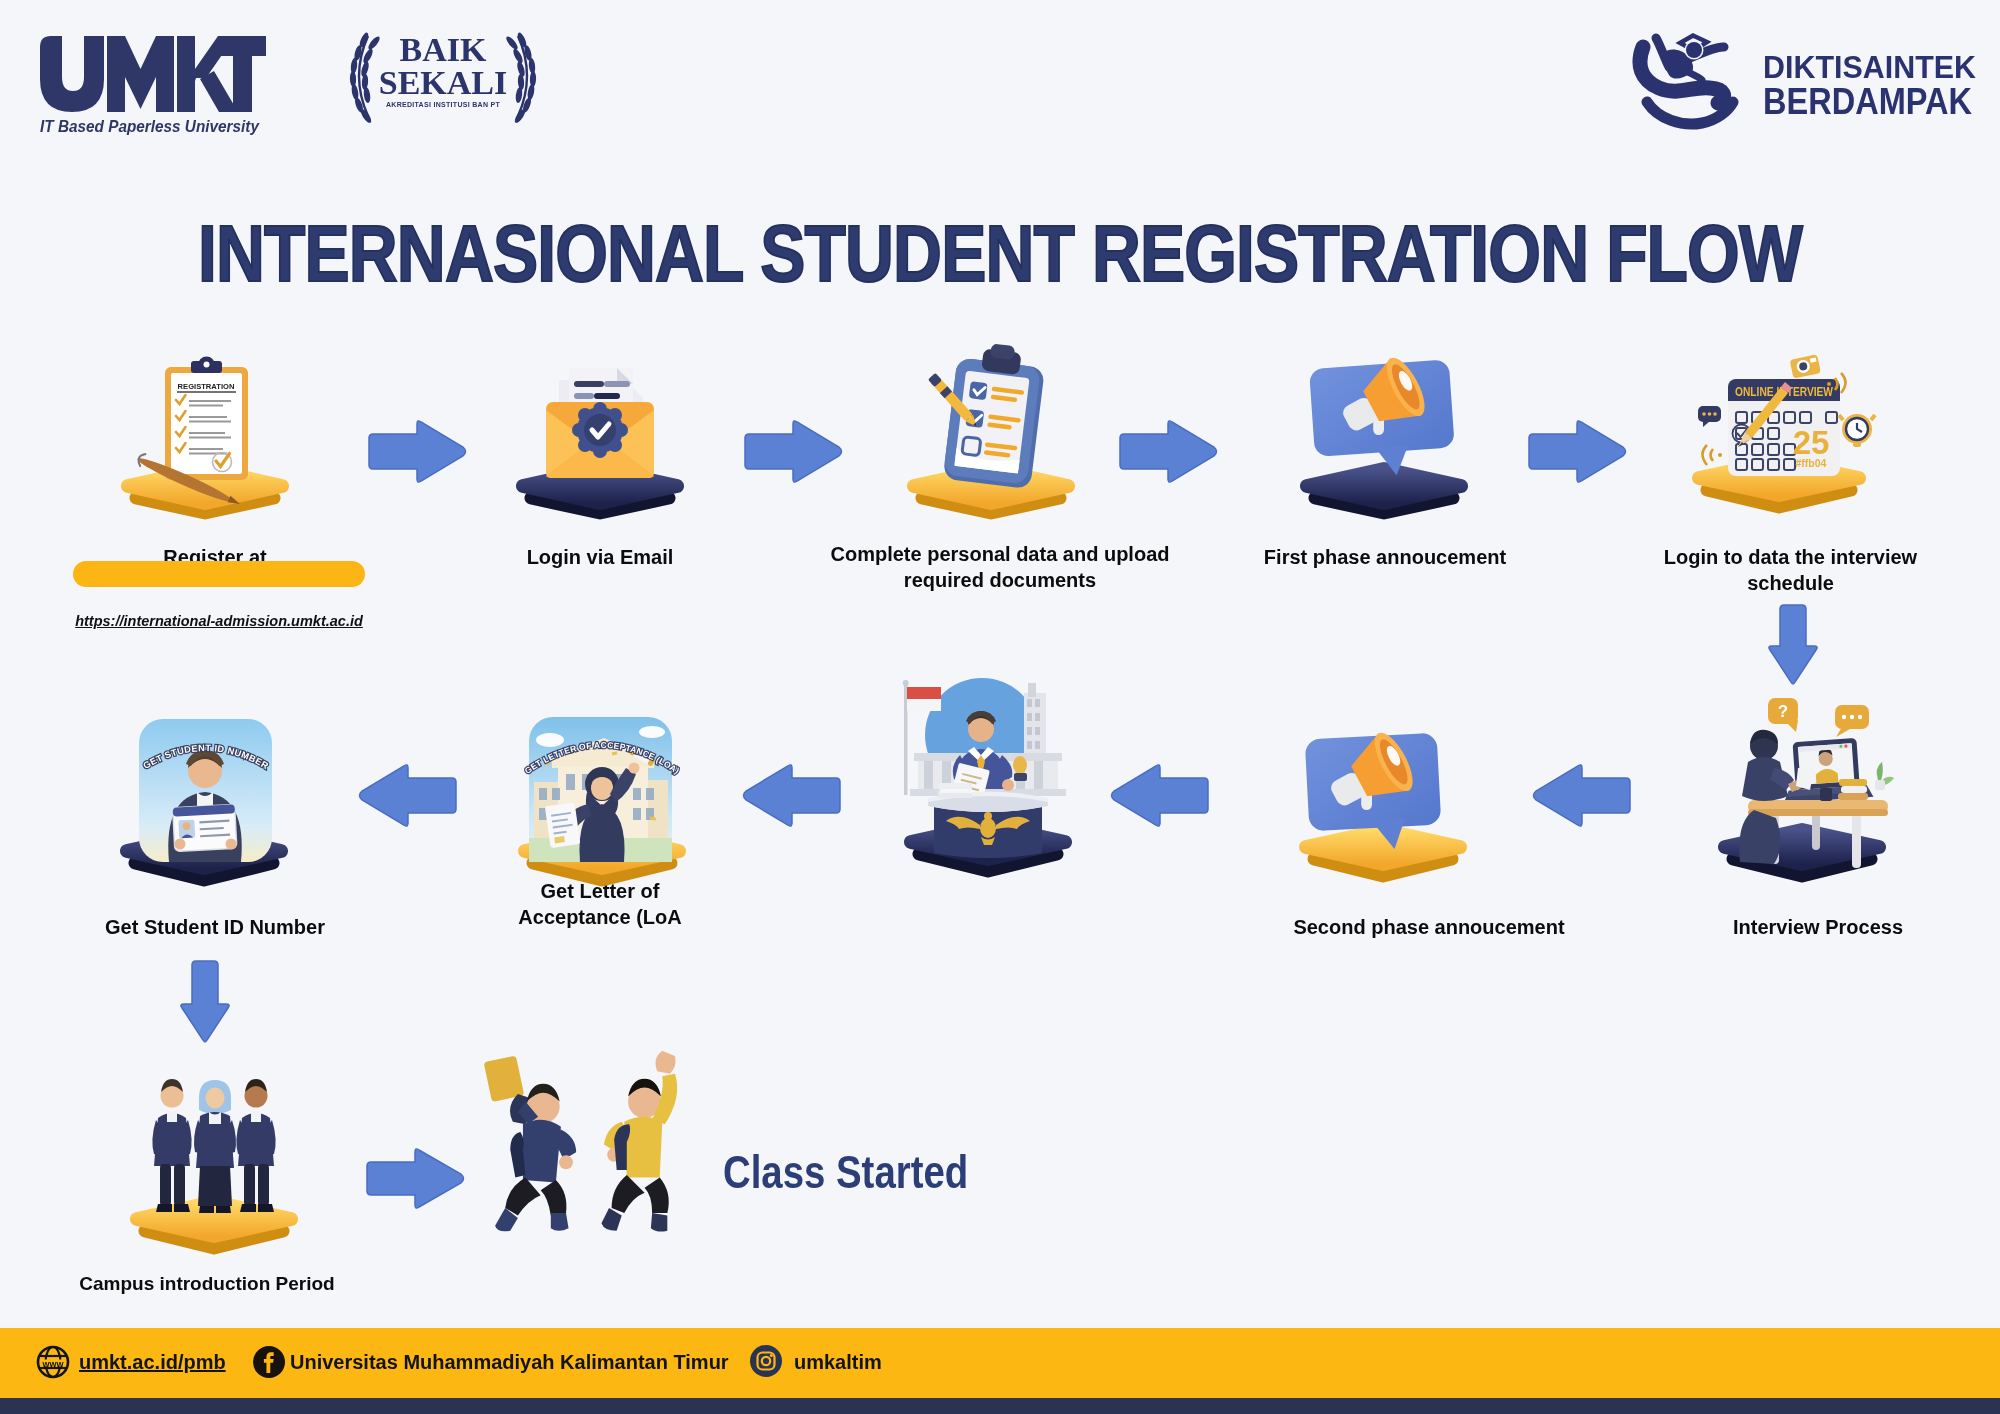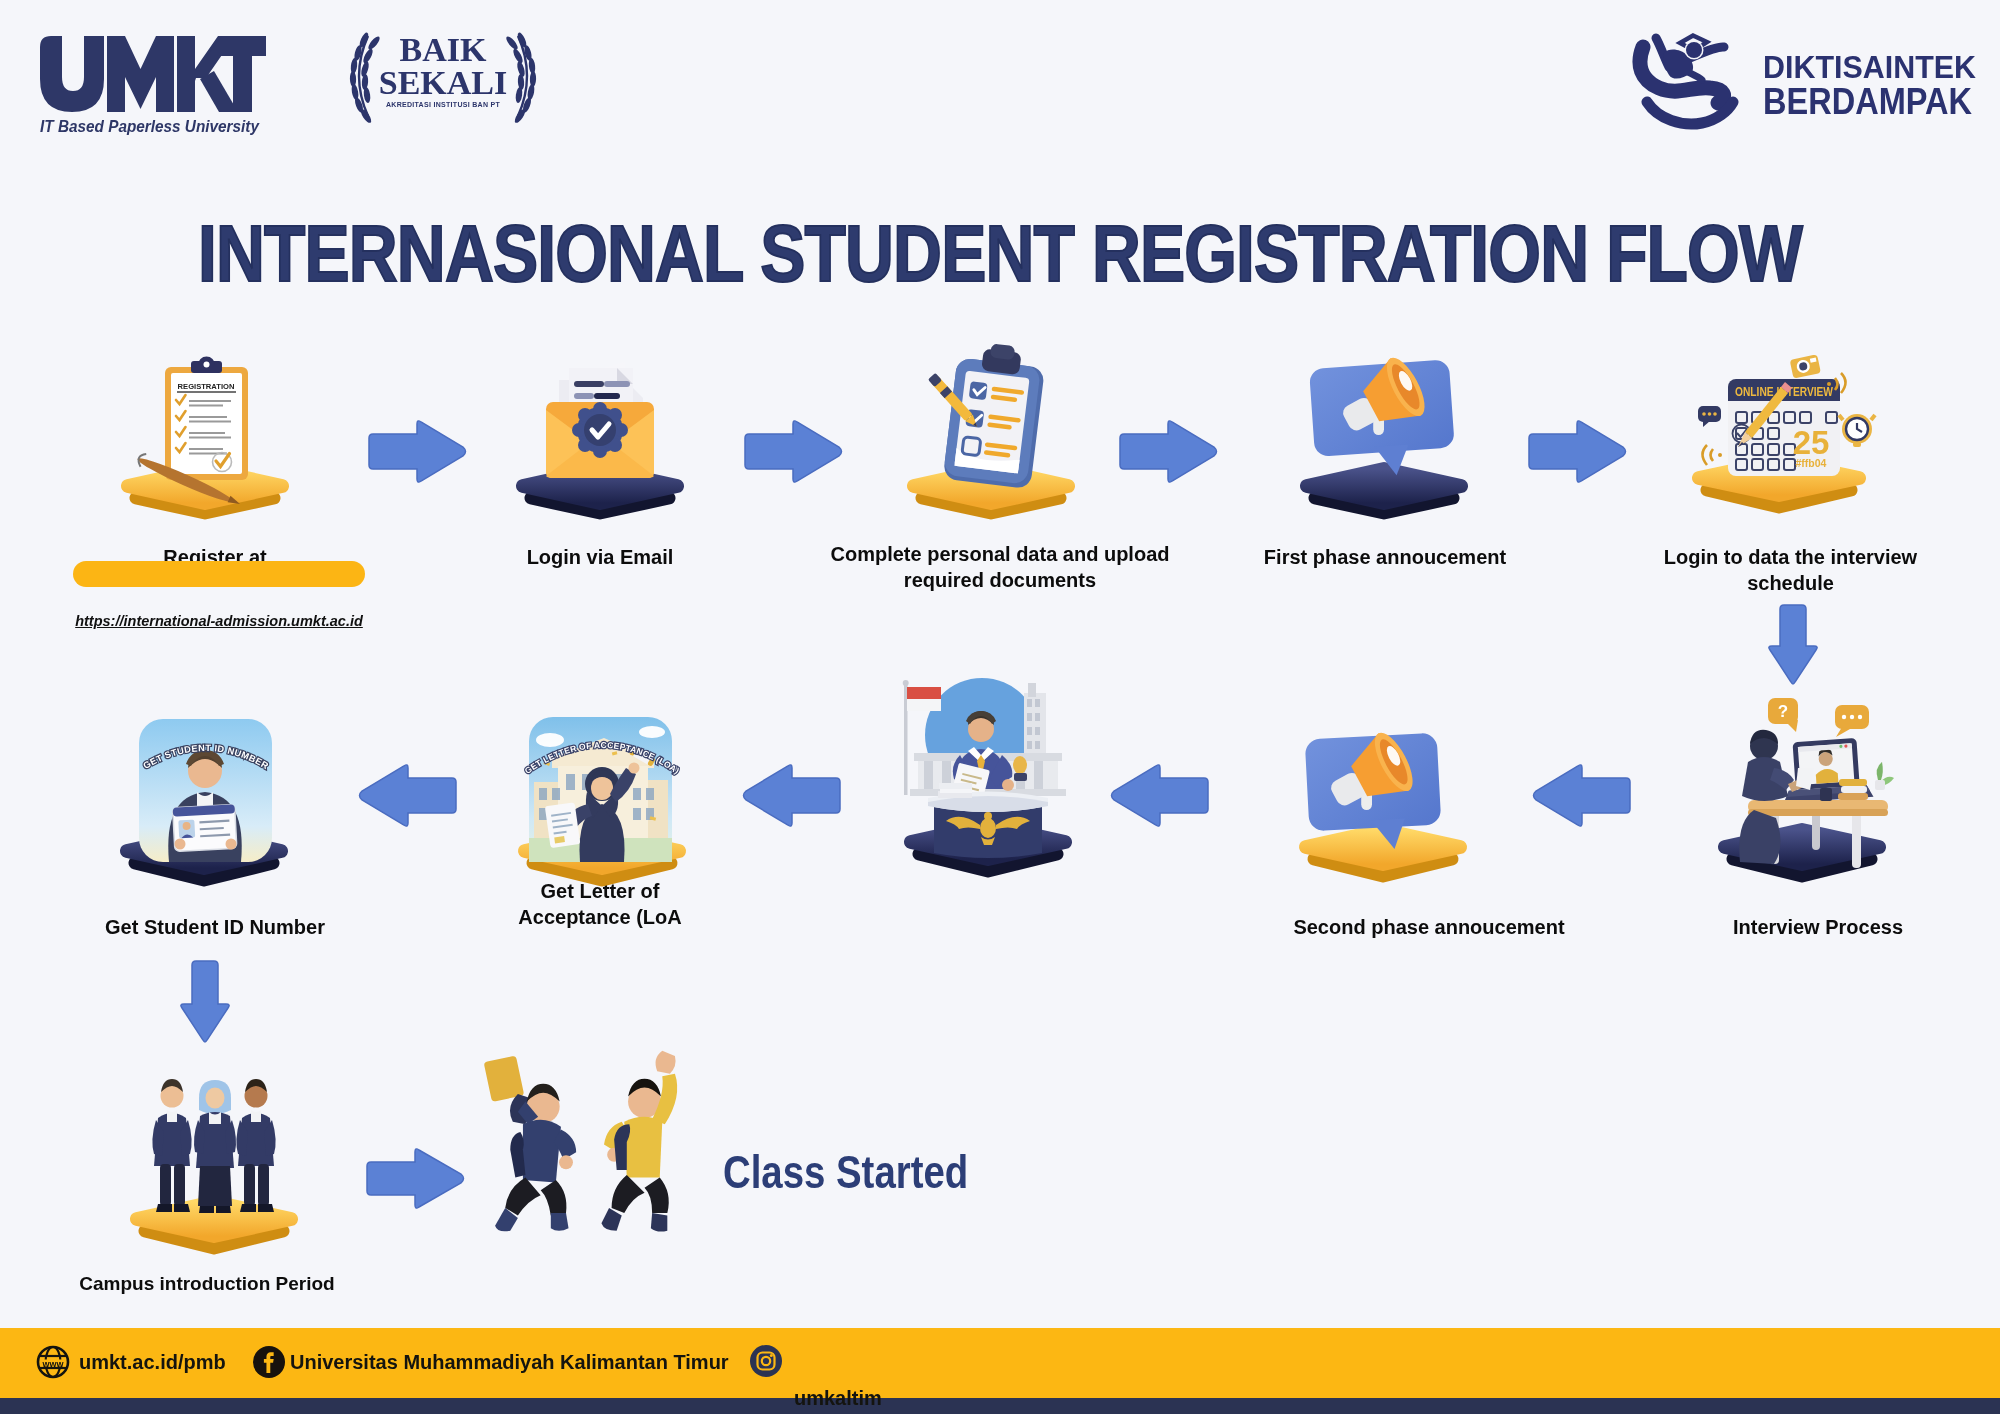--- a/index.html
+++ b/index.html
@@ -811,29 +811,29 @@
 <div class="abs" style="left:0;top:1398px;width:2000px;height:16px;background:#2b3353;"></div>
 
 <svg class="abs" style="left:36px;top:1345px" width="34" height="34" viewBox="0 0 34 34">
   <circle cx="17" cy="17" r="15" fill="none" stroke="#14140f" stroke-width="2.6"></circle>
   <ellipse cx="17" cy="17" rx="7.5" ry="15" fill="none" stroke="#14140f" stroke-width="2.2"></ellipse>
   <line x1="3" y1="11" x2="31" y2="11" stroke="#14140f" stroke-width="2.2"></line>
   <rect x="5" y="14.5" width="24" height="7" fill="#fcb713"></rect>
   <text x="17" y="21.5" text-anchor="middle" font-size="9" font-weight="bold" fill="#14140f" font-family="Liberation Sans, sans-serif">www</text>
   <line x1="3" y1="23" x2="31" y2="23" stroke="#14140f" stroke-width="2.2"></line>
 </svg>
-<div class="abs" style="left:79px;top:1351px;font-size:20px;font-weight:bold;color:#14140f;">umkt.ac.id/pmb</div>
+<div class="abs" style="left:79px;top:1351px;font-size:20px;font-weight:bold;color:#14140f;text-decoration:underline;">umkt.ac.id/pmb</div>
 
 <svg class="abs" style="left:252px;top:1345px" width="34" height="34" viewBox="0 0 34 34">
   <circle cx="17" cy="17" r="16" fill="#17120d"></circle>
   <path d="M19.5 10 h3 v-4.5 h-3.5 c-3 0-5 2-5 5 v3 h-3 v4.3 h3 V30 h4.5 V17.8 h3.3 l.7-4.3 h-4 v-2 c0-1 .5-1.5 1-1.5 Z" fill="#fcb713" transform="scale(0.85) translate(3,3)"></path>
 </svg>
 <div class="abs" style="left:290px;top:1351px;font-size:20px;font-weight:bold;color:#14140f;">Universitas Muhammadiyah Kalimantan Timur</div>
 
 <svg class="abs" style="left:749px;top:1344px" width="34" height="34" viewBox="0 0 34 34">
   <circle cx="17" cy="17" r="16" fill="#2b3353"></circle>
   <rect x="8.5" y="8.5" width="17" height="17" rx="5" fill="none" stroke="#fcb713" stroke-width="2.2"></rect>
   <circle cx="17" cy="17" r="4.2" fill="none" stroke="#fcb713" stroke-width="2.2"></circle>
   <circle cx="22.3" cy="11.6" r="1.5" fill="#fcb713"></circle>
 </svg>
-<div class="abs" style="left:794px;top:1351px;font-size:20px;font-weight:bold;color:#14140f;margin-top:36px;">umkaltim</div>
+<div class="abs" style="left:794px;top:1351px;font-size:20px;font-weight:bold;color:#14140f;">umkaltim</div>
 
 </div>
 
 </body></html>

